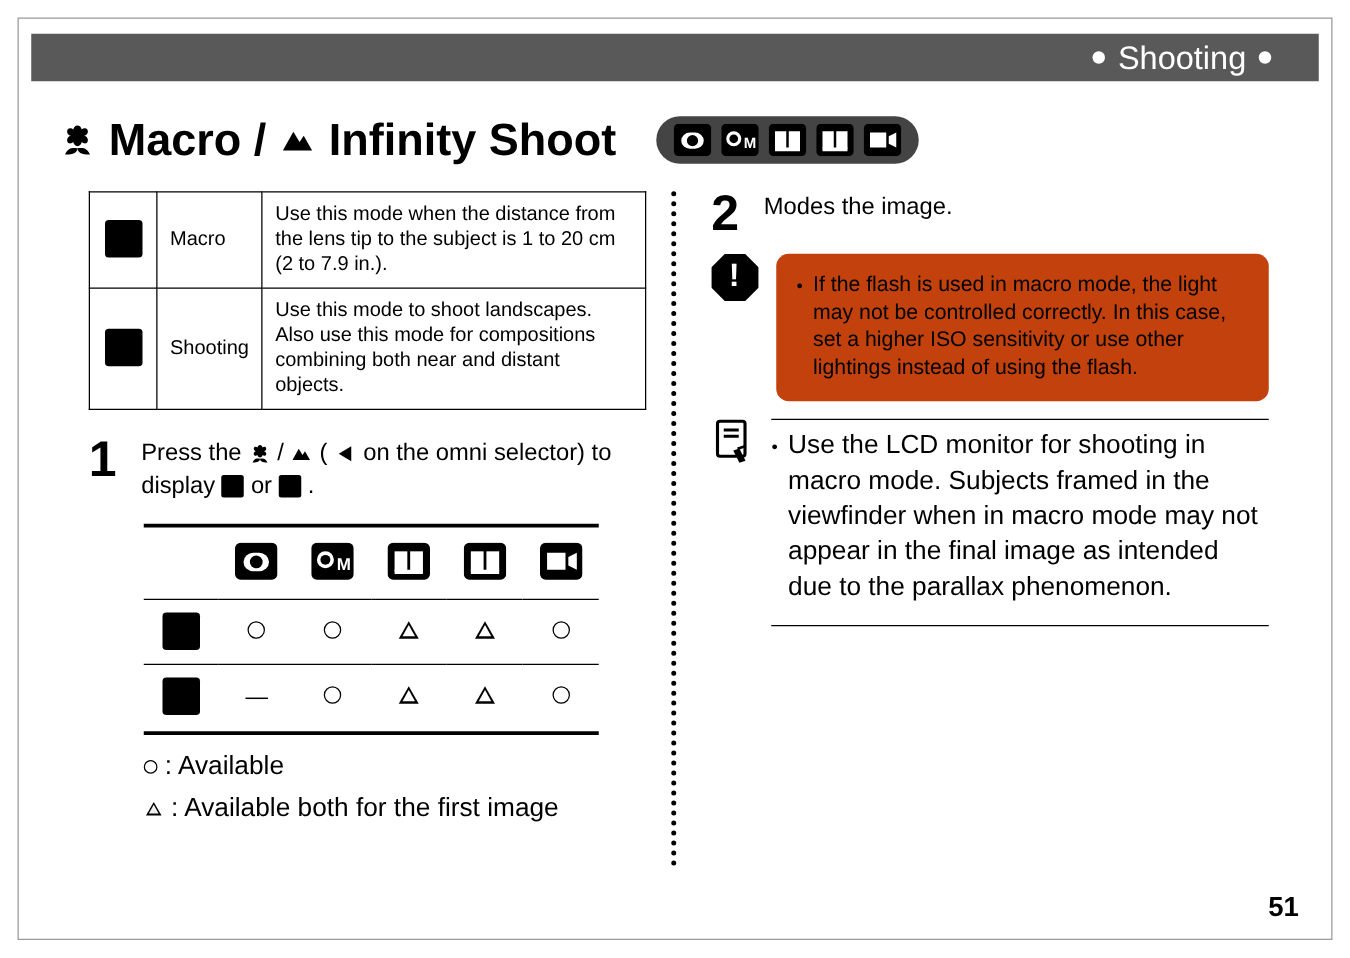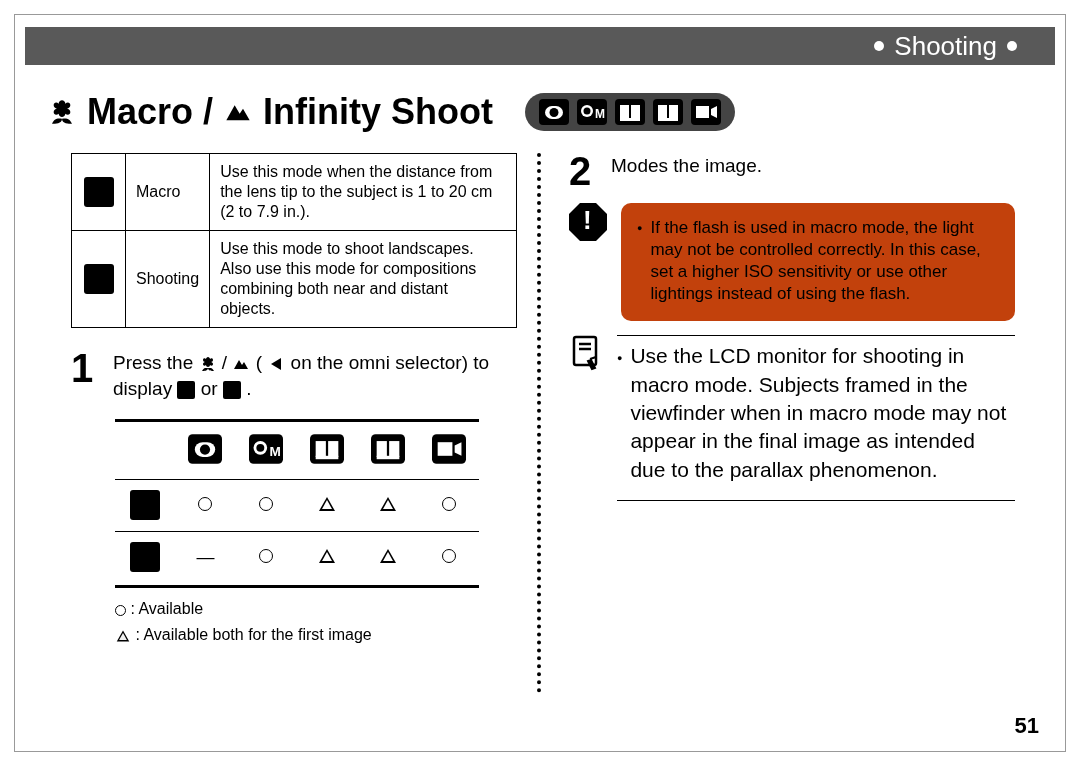--- a/index.html
+++ b/index.html
@@ -128,21 +128,21 @@
     padding: 10px 0;
     font-size: 18px;
   }
   table.matrix th.first, table.matrix td.first { text-align:center; width:60px; }
   table.matrix tr:last-child td { border-bottom: none; }
   .modehead .mode-ic { width: 34px; height: 30px; display:inline-block; }
 
   .legend {
     margin-top: 8px;
     margin-left: 44px;
-    font-size: 16px;
+    font-size: 21px;
     line-height: 1.6;
   }
 
   
   .warn-row { display:flex; gap:14px; margin-top: 16px; }
   .warn-badge { width:38px; height:38px; background:#000; clip-path: polygon(29% 0,71% 0,100% 29%,100% 71%,71% 100%,29% 100%,0 71%,0 29%); position:relative; }
   .warn-badge::after { content:"!"; color:#fff; font-weight:bold; font-size:26px; position:absolute; top:2px; left:14px; }
   .note-box {
     flex:1;
     background:#c2410c;

